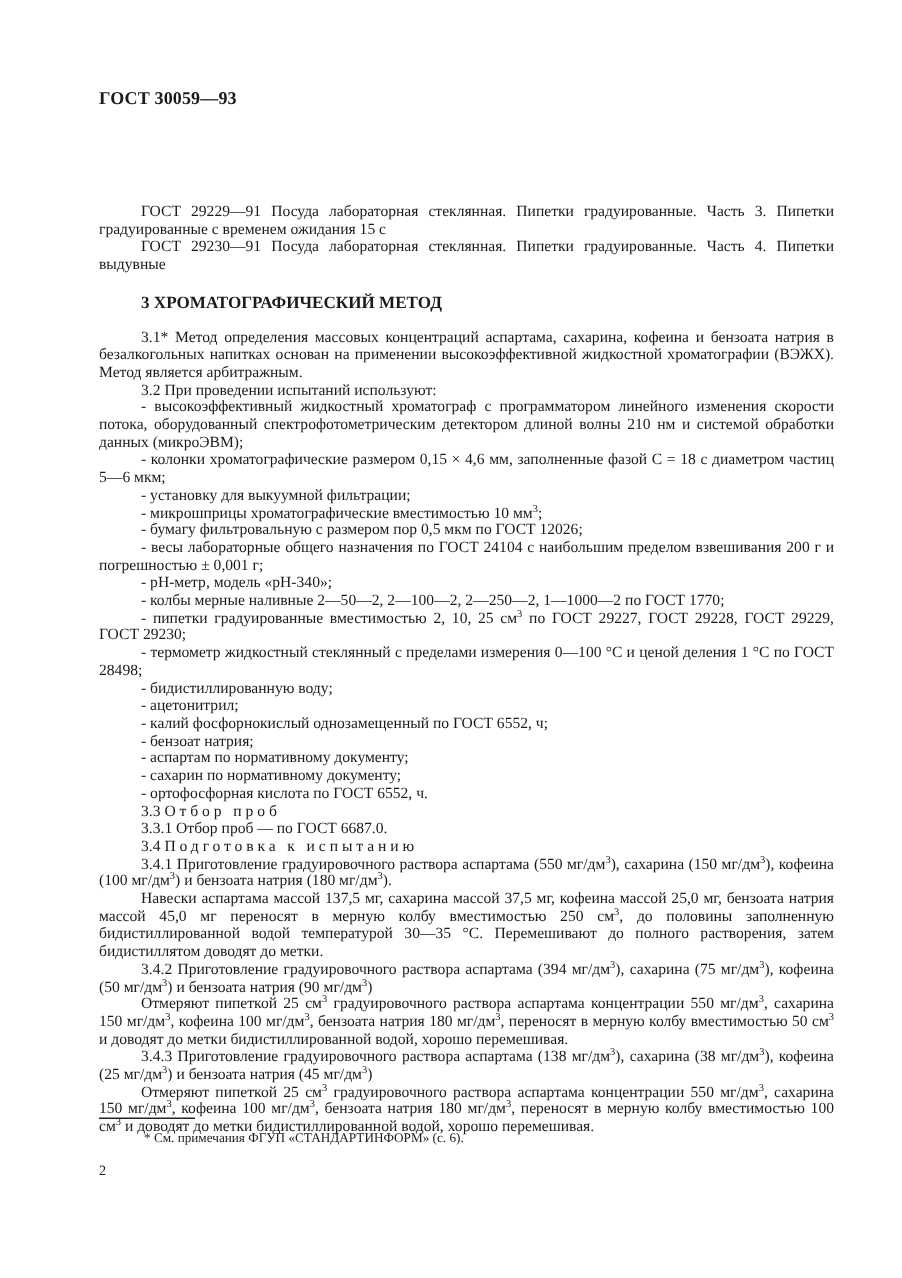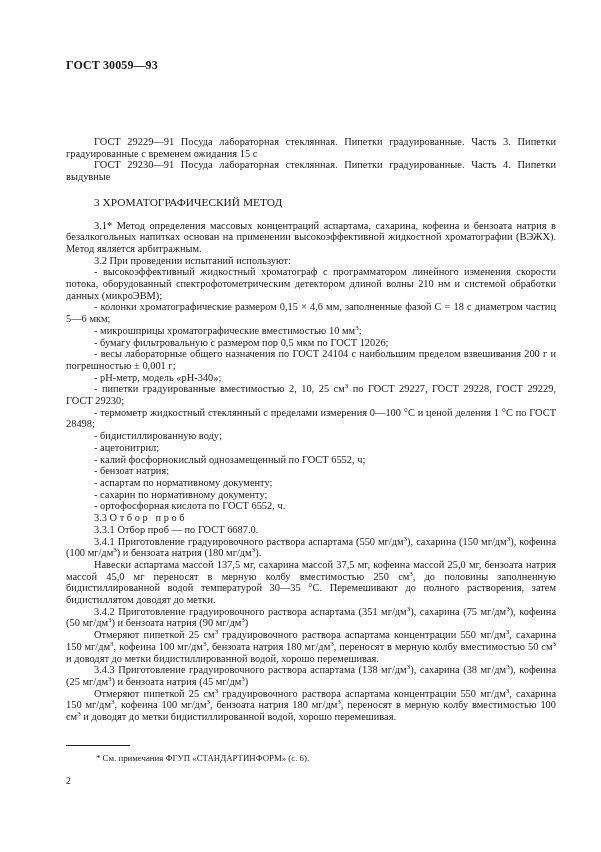--- a/index.html
+++ b/index.html
@@ -2,21 +2,21 @@
 <html><head>
 <meta charset="utf-8">
 <style>
   html, body { margin: 0; padding: 0; background: #ffffff; }
   body { width: 601px; height: 852px; position: relative; overflow: hidden;
          font-family: "Liberation Serif", "DejaVu Serif", serif; color: #1a1a1a; }
   .page { position: absolute; left: 0; top: 0; width: 601px; height: 852px; background: #fff; }
   .header { position: absolute; left: 66px; top: 58px; font-weight: bold; font-size: 12px; letter-spacing: 0.1px; }
   .body { position: absolute; left: 66px; top: 96px; width: 490px; font-size: 10.4px; line-height: 11.7px; text-align: justify; margin-top: 40px; }
   .p { margin: 0; text-indent: 28px; }
-  .heading { font-weight: normal; font-size: 11.4px; text-indent: 28px; margin: 14px 0 11px 0; }
+  .heading { font-weight: bold; font-size: 11.4px; text-indent: 28px; margin: 14px 0 11px 0; }
   .spaced { letter-spacing: 2.6px; }
   sup { font-size: 7px; line-height: 0; vertical-align: 4px; }
   .fn-rule { position: absolute; left: 66px; top: 745px; width: 64px; height: 0; border-top: 1px solid #222; }
   .footnote { position: absolute; left: 96px; top: 753px; font-size: 8.8px; text-align: center; }
   .pagenum { position: absolute; left: 66px; top: 776px; font-size: 9.5px; }
 </style>
 </head>
 <body>
 
 <div class="page">
@@ -27,44 +27,47 @@
     <p class="p">ГОСТ 29229—91 Посуда лабораторная стеклянная. Пипетки градуированные. Часть 3. Пипетки градуированные с временем ожидания 15 с</p>
     <p class="p">ГОСТ 29230—91 Посуда лабораторная стеклянная. Пипетки градуированные. Часть 4. Пипетки выдувные</p>
 
     <div class="heading">3 ХРОМАТОГРАФИЧЕСКИЙ МЕТОД</div>
 
     <p class="p">3.1* Метод определения массовых концентраций аспартама, сахарина, кофеина и бензоата натрия в безалкогольных напитках основан на применении высокоэффективной жидкостной хроматографии (ВЭЖХ). Метод является арбитражным.</p>
     <p class="p">3.2 При проведении испытаний используют:</p>
 
     <p class="p">- высокоэффективный жидкостный хроматограф с программатором линейного изменения скорости потока, оборудованный спектрофотометрическим детектором длиной волны 210 нм и системой обработки данных (микроЭВМ);</p>
     <p class="p">- колонки хроматографические размером 0,15 × 4,6 мм, заполненные фазой С = 18 с диаметром частиц 5—6 мкм;</p>
+    <p class="p">- установку для выкуумной фильтрации;</p>
     <p class="p"><span>- микрошприцы хроматографические вместимостью 10 мм</span><sup>3</sup><span>;</span></p>
     <p class="p">- бумагу фильтровальную с размером пор 0,5 мкм по ГОСТ 12026;</p>
     <p class="p">- весы лабораторные общего назначения по ГОСТ 24104 с наибольшим пределом взвешивания 200 г и погрешностью ± 0,001 г;</p>
     <p class="p">- pH-метр, модель «pH-340»;</p>
+    <p class="p">- колбы мерные наливные 2—50—2, 2—100—2, 2—250—2, 1—1000—2 по ГОСТ 1770;</p>
     <p class="p"><span>- пипетки градуированные вместимостью 2, 10, 25 см</span><sup>3</sup><span> по ГОСТ 29227, ГОСТ 29228, ГОСТ 29229, ГОСТ 29230;</span></p>
     <p class="p">- термометр жидкостный стеклянный с пределами измерения 0—100 °С и ценой деления 1 °С по ГОСТ 28498;</p>
     <p class="p">- бидистиллированную воду;</p>
     <p class="p">- ацетонитрил;</p>
     <p class="p">- калий фосфорнокислый однозамещенный по ГОСТ 6552, ч;</p>
     <p class="p">- бензоат натрия;</p>
     <p class="p">- аспартам по нормативному документу;</p>
     <p class="p">- сахарин по нормативному документу;</p>
     <p class="p">- ортофосфорная кислота по ГОСТ 6552, ч.</p>
 
 
     <p class="p"><span>3.3</span> <span class="spaced">Отбор проб</span></p>
     <p class="p">3.3.1 Отбор проб — по ГОСТ 6687.0.</p>
 
+    <p class="p"><span>3.4</span> <span class="spaced">Подготовка к испытанию</span></p>
 
     <p class="p"><span>3.4.1 Приготовление градуировочного раствора аспартама (550 мг/дм</span><sup>3</sup><span>), сахарина (150 мг/дм</span><sup>3</sup><span>), кофеина (100 мг/дм</span><sup>3</sup><span>) и бензоата натрия (180 мг/дм</span><sup>3</sup><span>).</span></p>
 
     <p class="p"><span>Навески аспартама массой 137,5 мг, сахарина массой 37,5 мг, кофеина массой 25,0 мг, бензоата натрия массой 45,0 мг переносят в мерную колбу вместимостью 250 см</span><sup>3</sup><span>, до половины заполненную бидистиллированной водой температурой 30—35 °С. Перемешивают до полного растворения, затем бидистиллятом доводят до метки.</span></p>
 
-    <p class="p"><span>3.4.2 Приготовление градуировочного раствора аспартама (351 мг/дм</span><sup>3</sup><span>), сахарина (75 мг/дм</span><sup>3</sup><span>), кофеина (50 мг/дм</span><sup>3</sup><span>) и бензоата натрия (90 мг/дм</span><sup>3</sup><span>)</span></p>
+    <p class="p"><span>3.4.2 Приготовление градуировочного раствора аспартама (394 мг/дм</span><sup>3</sup><span>), сахарина (75 мг/дм</span><sup>3</sup><span>), кофеина (50 мг/дм</span><sup>3</sup><span>) и бензоата натрия (90 мг/дм</span><sup>3</sup><span>)</span></p>
 
     <p class="p"><span>Отмеряют пипеткой 25 см</span><sup>3</sup><span> градуировочного раствора аспартама концентрации 550 мг/дм</span><sup>3</sup><span>, сахарина 150 мг/дм</span><sup>3</sup><span>, кофеина 100 мг/дм</span><sup>3</sup><span>, бензоата натрия 180 мг/дм</span><sup>3</sup><span>, переносят в мерную колбу вместимостью 50 см</span><sup>3</sup><span> и доводят до метки бидистиллированной водой, хорошо перемешивая.</span></p>
 
     <p class="p"><span>3.4.3 Приготовление градуировочного раствора аспартама (138 мг/дм</span><sup>3</sup><span>), сахарина (38 мг/дм</span><sup>3</sup><span>), кофеина (25 мг/дм</span><sup>3</sup><span>) и бензоата натрия (45 мг/дм</span><sup>3</sup><span>)</span></p>
 
     <p class="p"><span>Отмеряют пипеткой 25 см</span><sup>3</sup><span> градуировочного раствора аспартама концентрации 550 мг/дм</span><sup>3</sup><span>, сахарина 150 мг/дм</span><sup>3</sup><span>, кофеина 100 мг/дм</span><sup>3</sup><span>, бензоата натрия 180 мг/дм</span><sup>3</sup><span>, переносят в мерную колбу вместимостью 100 см</span><sup>3</sup><span> и доводят до метки бидистиллированной водой, хорошо перемешивая.</span></p>
   </div>
 
   <div class="fn-rule"></div>
   <div class="footnote">* См. примечания ФГУП «СТАНДАРТИНФОРМ» (с. 6).</div>

